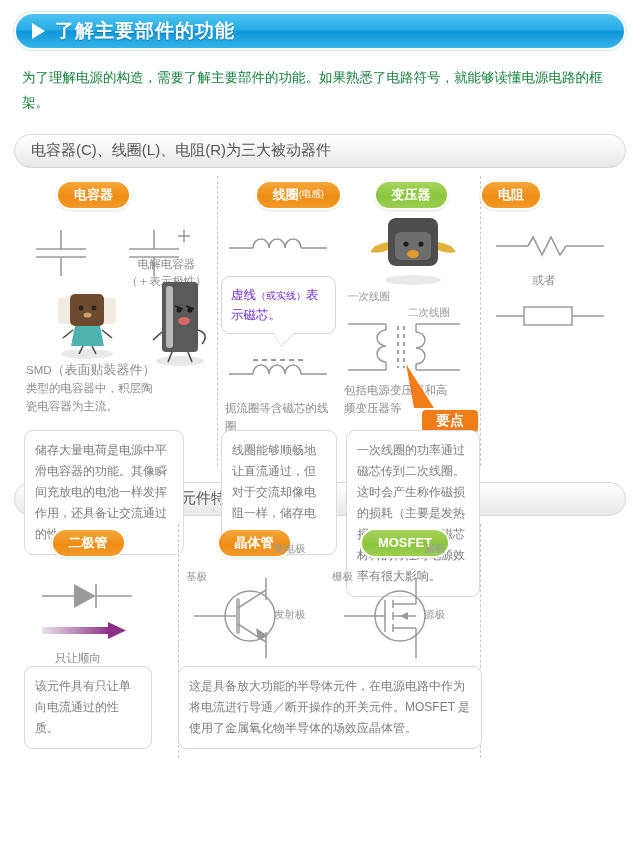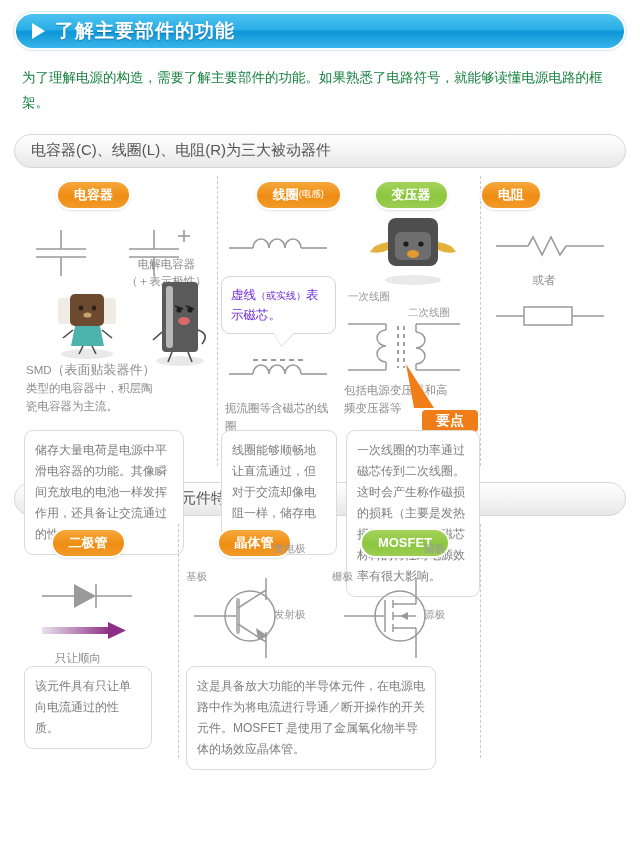--- a/index.html
+++ b/index.html
@@ -428,21 +428,21 @@
         <line x1="88" y1="12" x2="88" y2="34"></line>
         <line x1="88" y1="66" x2="88" y2="92"></line>
         <polygon points="78,62 90,70 80,74" fill="#9a9a9a" stroke="none"></polygon>
       </g>
     </svg>
 
     <div class="label-sm" style="position:absolute; left:8px; top:54px;">基极</div>
     <div class="label-sm" style="position:absolute; left:96px; top:26px;">集电极</div>
     <div class="label-sm" style="position:absolute; left:96px; top:92px;">发射极</div>
 
-    <div class="infobox" style="position:absolute; left:8px; top:150px; width:250px;">这是具备放大功能的半导体元件，在电源电路中作为将电流进行导通／断开操作的开关元件。MOSFET 是使用了金属氧化物半导体的场效应晶体管。</div>
+    <div class="infobox" style="position:absolute; left:0; top:150px; width:304px;">这是具备放大功能的半导体元件，在电源电路中作为将电流进行导通／断开操作的开关元件。MOSFET 是使用了金属氧化物半导体的场效应晶体管。</div>
   </div>
 
   <div class="col" style="width:150px;">
     <div style="text-align:center;">
       <span class="badge green">
         <span>MOSFET</span>
       </span>
     </div>
 
     <svg width="150" height="96" style="margin-top:8px;">

